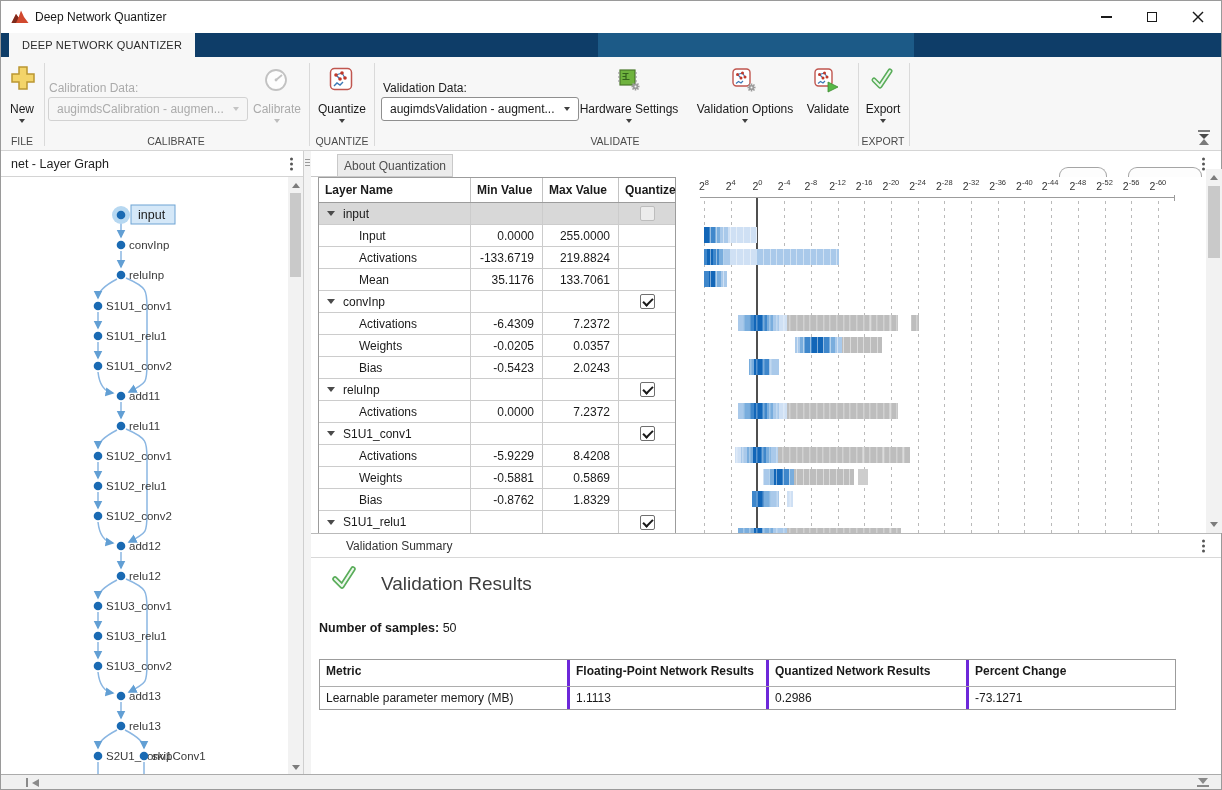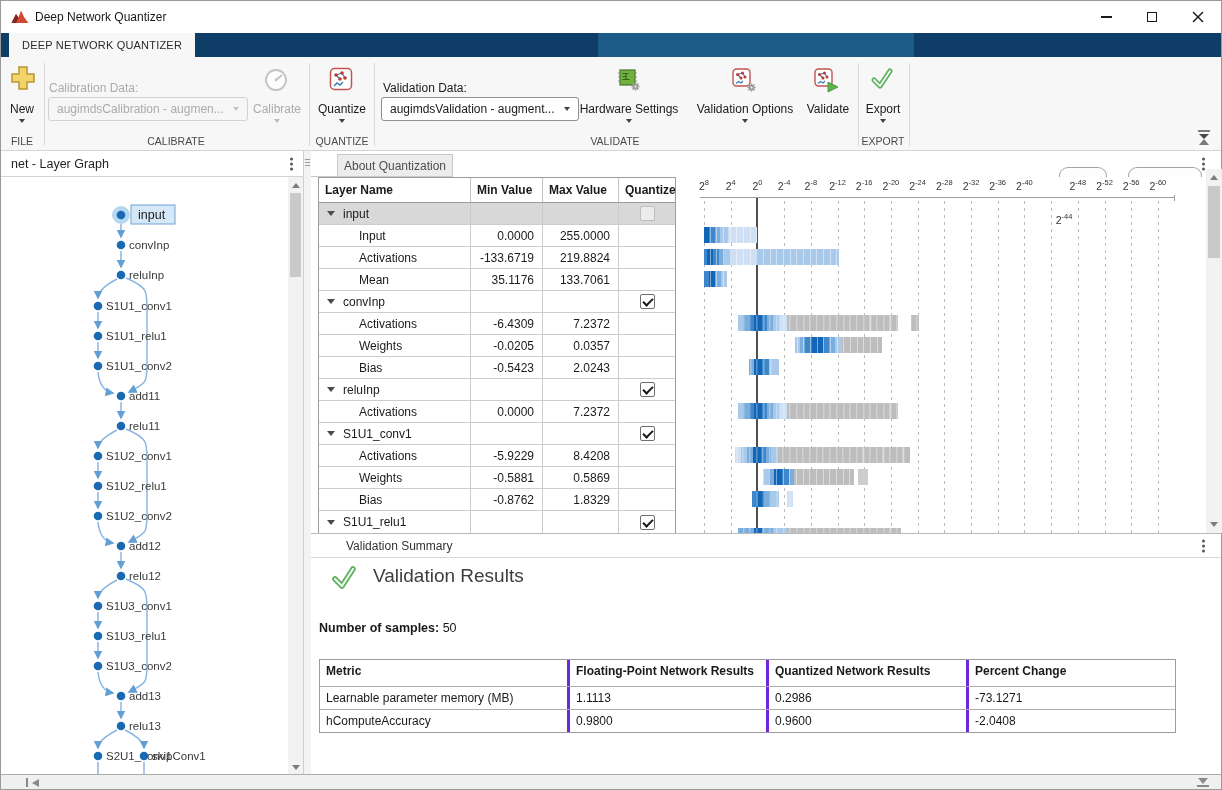--- a/index.html
+++ b/index.html
@@ -90,21 +90,21 @@
   .axis-line{position:absolute;top:20px;height:1px;background:#9c9c9c}
   .axis-end{position:absolute;top:18px;width:1px;height:6px;background:#9c9c9c}
   .gridline{position:absolute;top:24px;bottom:0;width:1px;background:repeating-linear-gradient(180deg,#bababa 0 3px,transparent 3px 7px)}
   .zeroline{position:absolute;top:21px;bottom:0;width:2px;background:#4f4f4f}
   .hseg{position:absolute;height:16px}
   .hbins{position:absolute;height:16px;background:repeating-linear-gradient(90deg,rgba(255,255,255,0) 0 5.6px,rgba(255,255,255,.45) 5.6px 6.675px)}
 
   
   .summary-bar{position:absolute;left:0;right:0;top:382px;height:25px;background:#fff;border-top:1px solid #b9b9b9;border-bottom:1px solid #d8d8d8;display:flex;align-items:center;padding-left:35px;font-size:12px;color:#333}
   .vresults{position:absolute;left:0;right:0;top:408px;bottom:0;background:#fff}
-  .vr-head{position:absolute;left:20px;top:6px;display:flex;align-items:flex-start;gap:16px}
+  .vr-head{position:absolute;left:20px;top:6px;display:flex;align-items:flex-end;gap:24px}
   .vr-title{font-size:19px;color:#3d3d3d}
   .vr-samples{position:absolute;left:8px;top:62px;font-size:12.5px;color:#1a1a1a}
   #vr-table{position:absolute;left:8px;top:100px;width:857px;border:1px solid #9c9c9c;font-size:12px;color:#1a1a1a;background:#fff}
   .vtrow{display:flex;height:23px;border-top:1px solid #adadad;align-items:stretch}
   .vtrow.head{height:26px;font-weight:bold;border-top:none}
   .vtcell{padding:4px 6px;border-right:3px solid #6d28d9;white-space:nowrap;overflow:hidden}
 
   
   .statusbar{position:absolute;left:0;right:0;bottom:0;height:15px;background:#f0f0f0;border-top:1px solid #ababab}
   .sb-left{position:absolute;left:25px;top:3px;display:flex;align-items:center}
@@ -591,21 +591,21 @@
           <span class="tick-label" style="left: 241.6px;">2<sup>-24</sup></span>
           <div class="gridline" style="left: 241.6px;"></div>
           <span class="tick-label" style="left: 268.3px;">2<sup>-28</sup></span>
           <div class="gridline" style="left: 268.3px;"></div>
           <span class="tick-label" style="left: 295px;">2<sup>-32</sup></span>
           <div class="gridline" style="left: 295px;"></div>
           <span class="tick-label" style="left: 321.7px;">2<sup>-36</sup></span>
           <div class="gridline" style="left: 321.7px;"></div>
           <span class="tick-label" style="left: 348.4px;">2<sup>-40</sup></span>
           <div class="gridline" style="left: 348.4px;"></div>
-          <span class="tick-label" style="left: 388px; margin-top: 34px;">2<sup>-44</sup></span>
+          <span class="tick-label" style="left: 374px;">2<sup>-44</sup></span>
           <div class="gridline" style="left: 375.1px;"></div>
           <span class="tick-label" style="left: 401.8px;">2<sup>-48</sup></span>
           <div class="gridline" style="left: 401.8px;"></div>
           <span class="tick-label" style="left: 428.5px;">2<sup>-52</sup></span>
           <div class="gridline" style="left: 428.5px;"></div>
           <span class="tick-label" style="left: 455.2px;">2<sup>-56</sup></span>
           <div class="gridline" style="left: 455.2px;"></div>
           <span class="tick-label" style="left: 481.9px;">2<sup>-60</sup></span>
           <div class="gridline" style="left: 481.9px;"></div>
           <div class="axis-line" style="left: 24px; width: 473.9px;"></div>
@@ -731,26 +731,20 @@
               <div class="vtcell" style="width: 199px;">Floating-Point Network Results</div>
               <div class="vtcell" style="width: 200px;">Quantized Network Results</div>
               <div class="vtcell" style="flex: 1 1 0%; border-right: none;">Percent Change</div>
             </div>
             <div class="vtrow">
               <div class="vtcell" style="width: 250px;">Learnable parameter memory (MB)</div>
               <div class="vtcell" style="width: 199px;">1.1113</div>
               <div class="vtcell" style="width: 200px;">0.2986</div>
               <div class="vtcell" style="flex: 1 1 0%; border-right: none;">-73.1271</div>
             </div>
-            <div class="vtrow">
-              <div class="vtcell" style="width: 250px;">hComputeAccuracy</div>
-              <div class="vtcell" style="width: 199px;">0.9800</div>
-              <div class="vtcell" style="width: 200px;">0.9600</div>
-              <div class="vtcell" style="flex: 1 1 0%; border-right: none;">-2.0408</div>
-            </div>
           </div>
       </div>
     </div>
   </div>
 
   <div class="statusbar">
     <div class="sb-left">
         <span class="bar"></span>
         <span class="tri"></span>
       </div>

